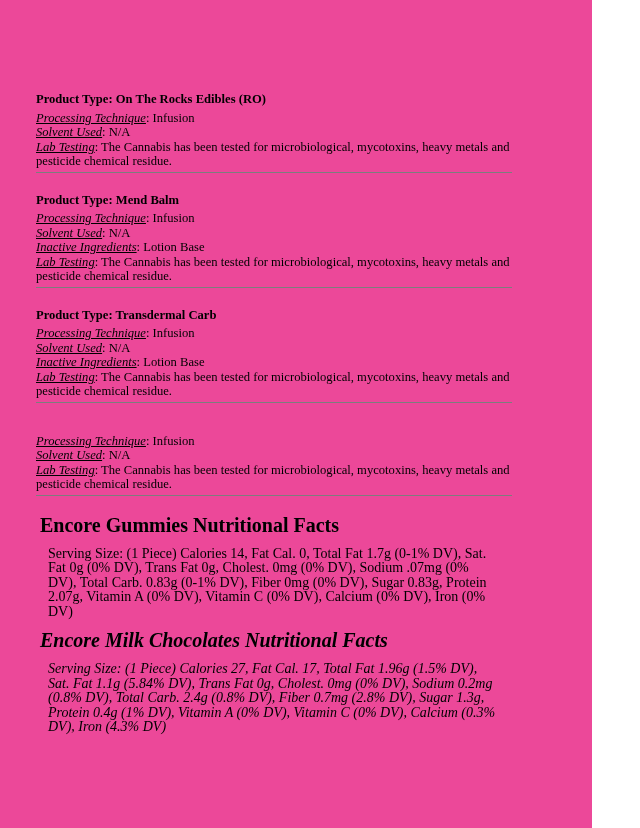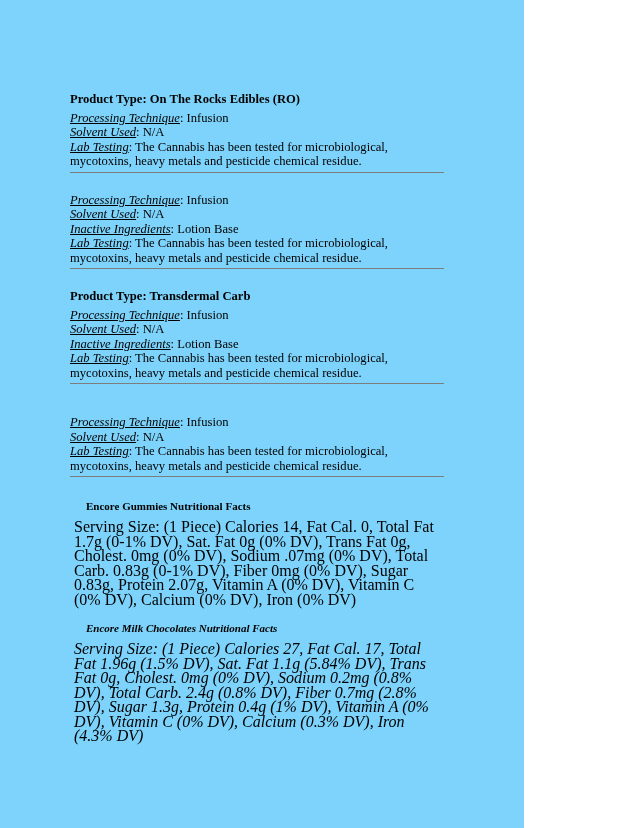--- a/index.html
+++ b/index.html
@@ -5,25 +5,25 @@
   html, body { margin: 0; padding: 0; }
   body {
     width: 640px;
     height: 828px;
     background: #ffffff;
     color: #000000;
     font-family: "Liberation Serif", serif;
   }
   .page {
     box-sizing: border-box;
-    width: 524px;
+    width: 592px;
     height: 828px;
-    padding: 92px 80px 0 70px;
+    padding: 92px 80px 0 36px;
     overflow: hidden;
-    background: #7dd3fc;
+    background: #ec4899;
   }
   .product-heading {
     font-size: 12.6px;
     line-height: 14.5px;
     font-weight: bold;
     margin: 0 0 4px 0;
   }
   .field-line {
     font-size: 12.6px;
     line-height: 14.5px;
@@ -31,47 +31,48 @@
   .u { text-decoration: underline; font-style: italic; }
   hr.rule {
     border: none;
     border-top: 1.5px solid #7d7d7d;
     margin: 3px 0 0 0;
     height: 0;
   }
   section.product { margin: 0 0 20px 0; }
   section.gap-before { padding-top: 11px; }
   .nutrition-heading {
-    font-size: 11px;
+    font-size: 20px;
     line-height: 19px;
     font-weight: bold;
-    margin: 0 0 2px 16px;
+    margin: 0 0 2px 4px;
   }
   section.nutrition { margin-top: 2px; }
   section.nutrition + section.nutrition { margin-top: 12px; font-style: italic; }
   .nutrition-body {
-    font-size: 16px;
+    font-size: 14px;
     line-height: 14.5px;
-    margin: 4px;
+    margin: 12px;
   }
 </style>
 </head>
 <body>
 
 <div class="page">
 
   <section class="product">
     <h2 class="product-heading">Product Type: On The Rocks Edibles (RO)</h2>
     <div class="field-line"><span class="u">Processing Technique</span><span>: </span><span>Infusion</span></div>
     <div class="field-line"><span class="u">Solvent Used</span><span>: </span><span>N/A</span></div>
     <div class="field-line"><span class="u">Lab Testing</span><span>: </span><span>The Cannabis has been tested for microbiological, mycotoxins, heavy metals and pesticide chemical residue.</span></div>
     <hr class="rule">
   </section>
 
   <section class="product">
+    <h2 class="product-heading">Product Type: Mend Balm</h2>
     <div class="field-line"><span class="u">Processing Technique</span><span>: </span><span>Infusion</span></div>
     <div class="field-line"><span class="u">Solvent Used</span><span>: </span><span>N/A</span></div>
     <div class="field-line"><span class="u">Inactive Ingredients</span><span>: </span><span>Lotion Base</span></div>
     <div class="field-line"><span class="u">Lab Testing</span><span>: </span><span>The Cannabis has been tested for microbiological, mycotoxins, heavy metals and pesticide chemical residue.</span></div>
     <hr class="rule">
   </section>
 
   <section class="product">
     <h2 class="product-heading">Product Type: Transdermal Carb</h2>
     <div class="field-line"><span class="u">Processing Technique</span><span>: </span><span>Infusion</span></div>

